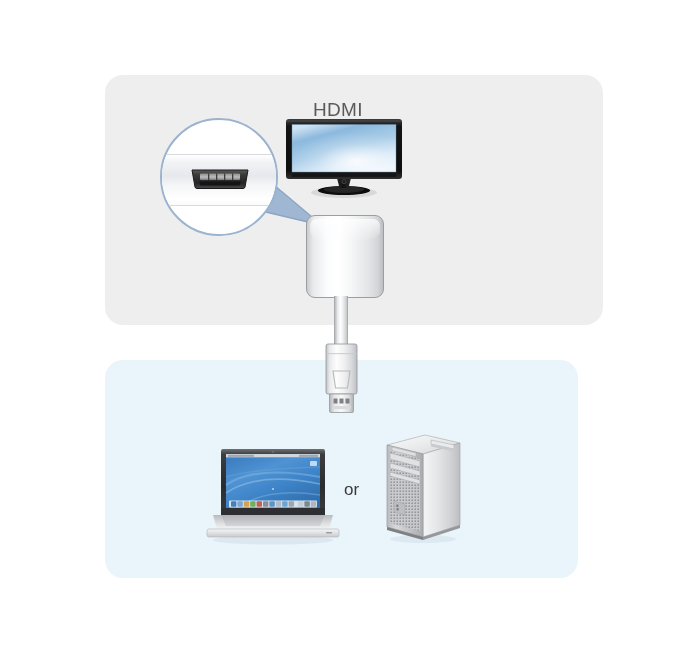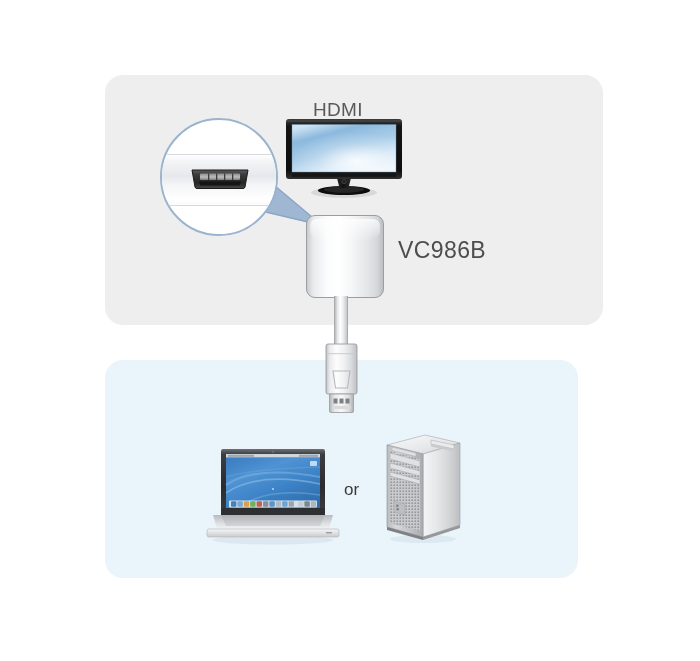--- a/index.html
+++ b/index.html
@@ -258,21 +258,20 @@
       <rect x="7" y="6.5" width="104" height="47.5" fill="url(#tvGlow)"></rect>
 
       <rect x="7" y="6.5" width="104" height="47.5" fill="none" stroke="#6d94b4" stroke-width=".7" opacity=".6"></rect>
 
       <rect x="7" y="55.6" width="104" height="3.2" fill="#151515"></rect>
     </svg>
   </div>
 
   <div id="adapter"></div>
 
-  <div class="label" id="label-vc986b">VC986B</div>
 
   <div id="cable"></div>
 
   <div id="dp-connector">
     <svg width="33" height="72" viewBox="0 0 33 72">
       <defs>
         <linearGradient id="dpBody" x1="0" y1="0" x2="1" y2="0">
           <stop offset="0%" stop-color="#bfc1c4"></stop>
           <stop offset="12%" stop-color="#e9eaec"></stop>
           <stop offset="34%" stop-color="#fdfdfe"></stop>

